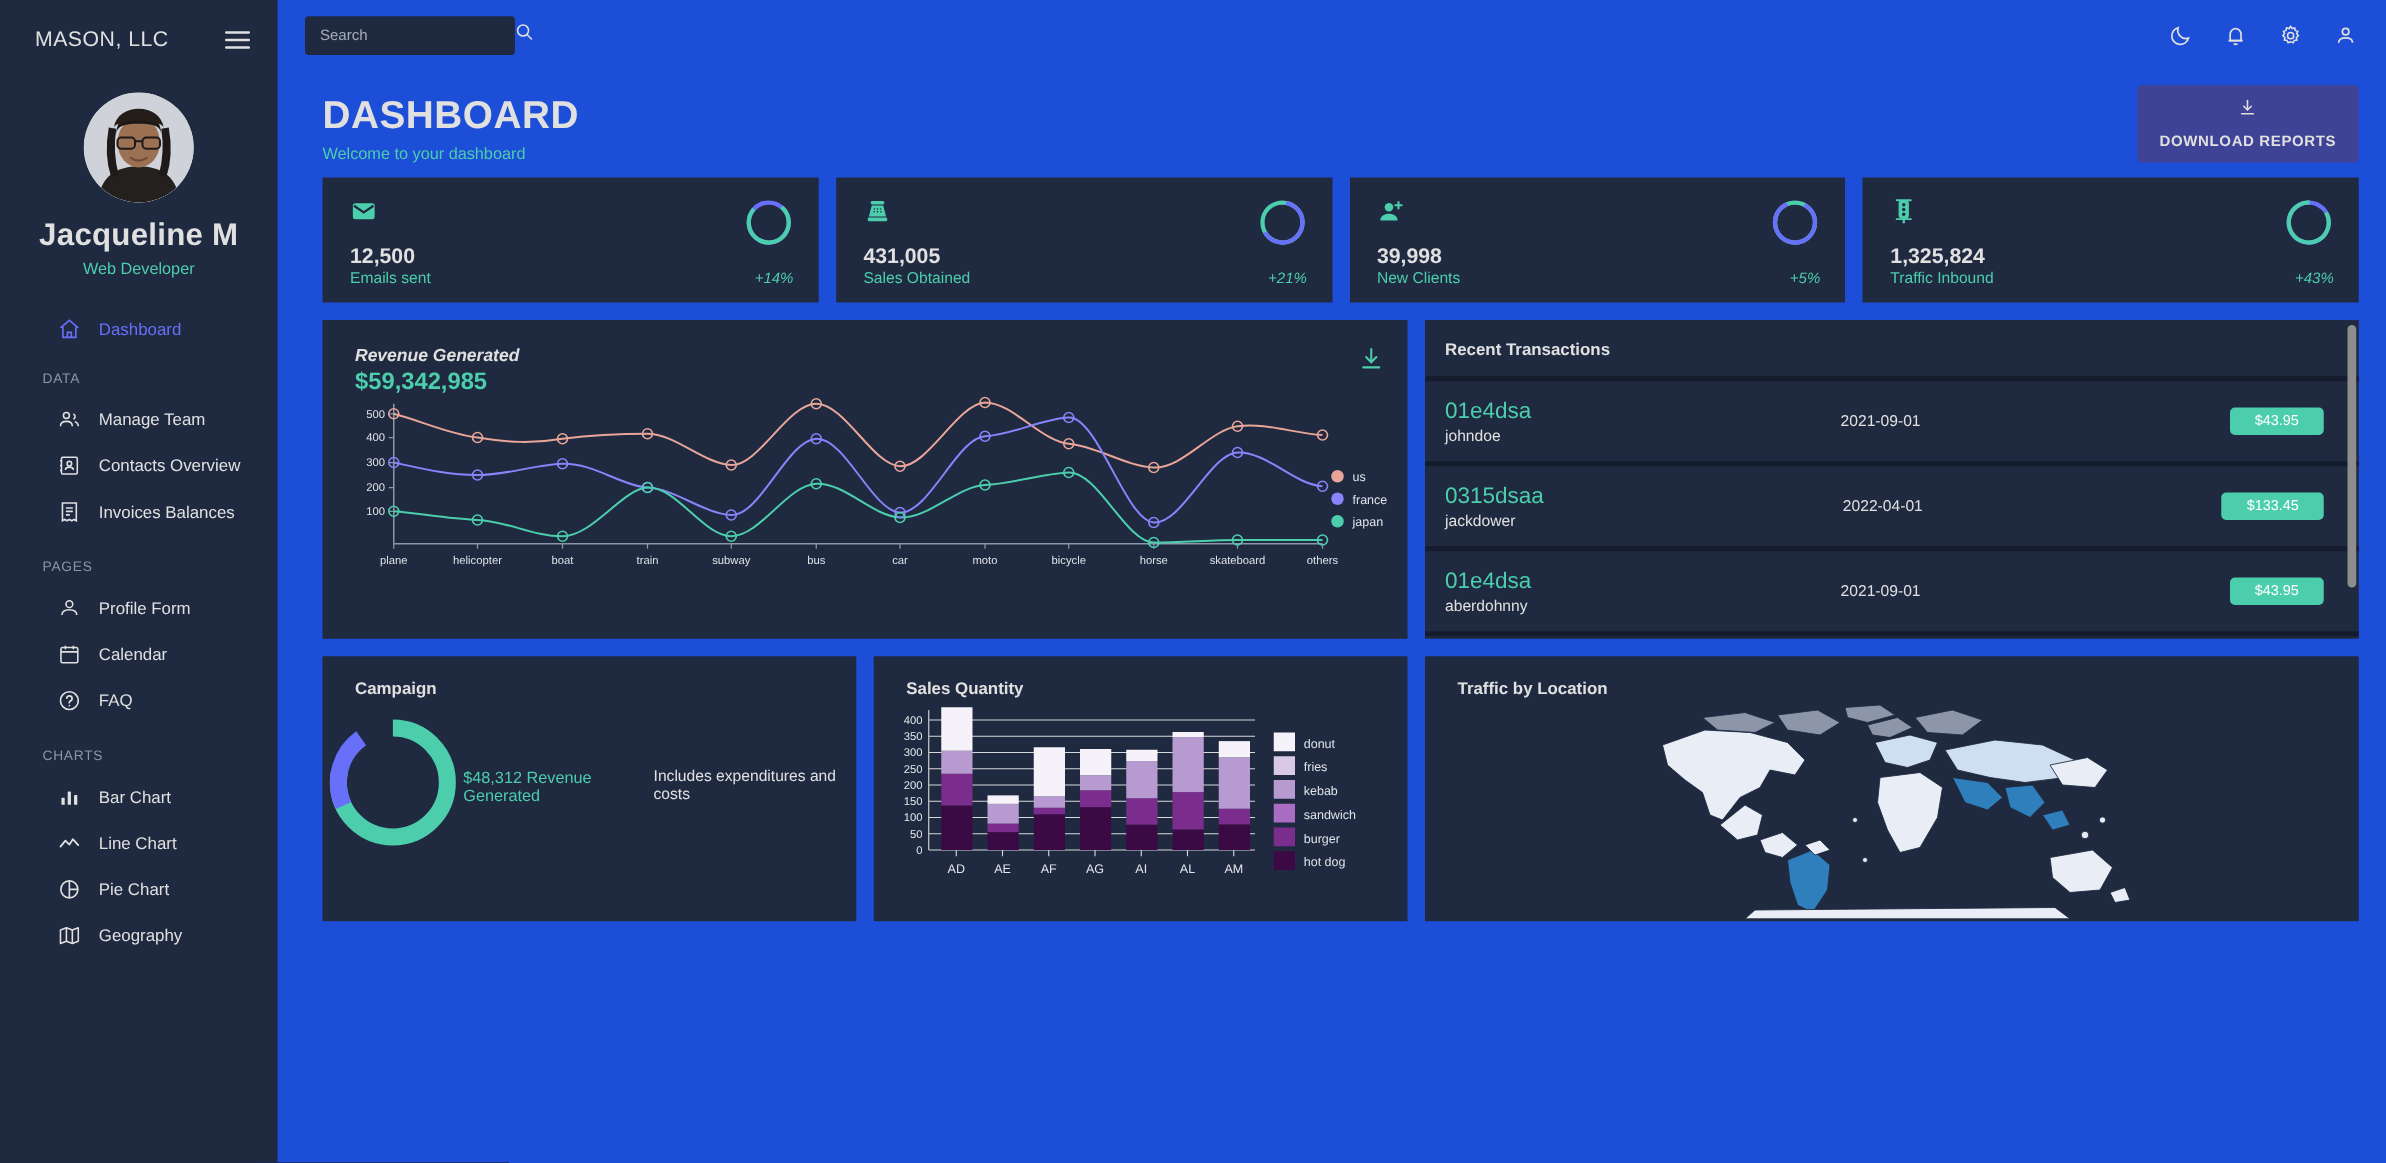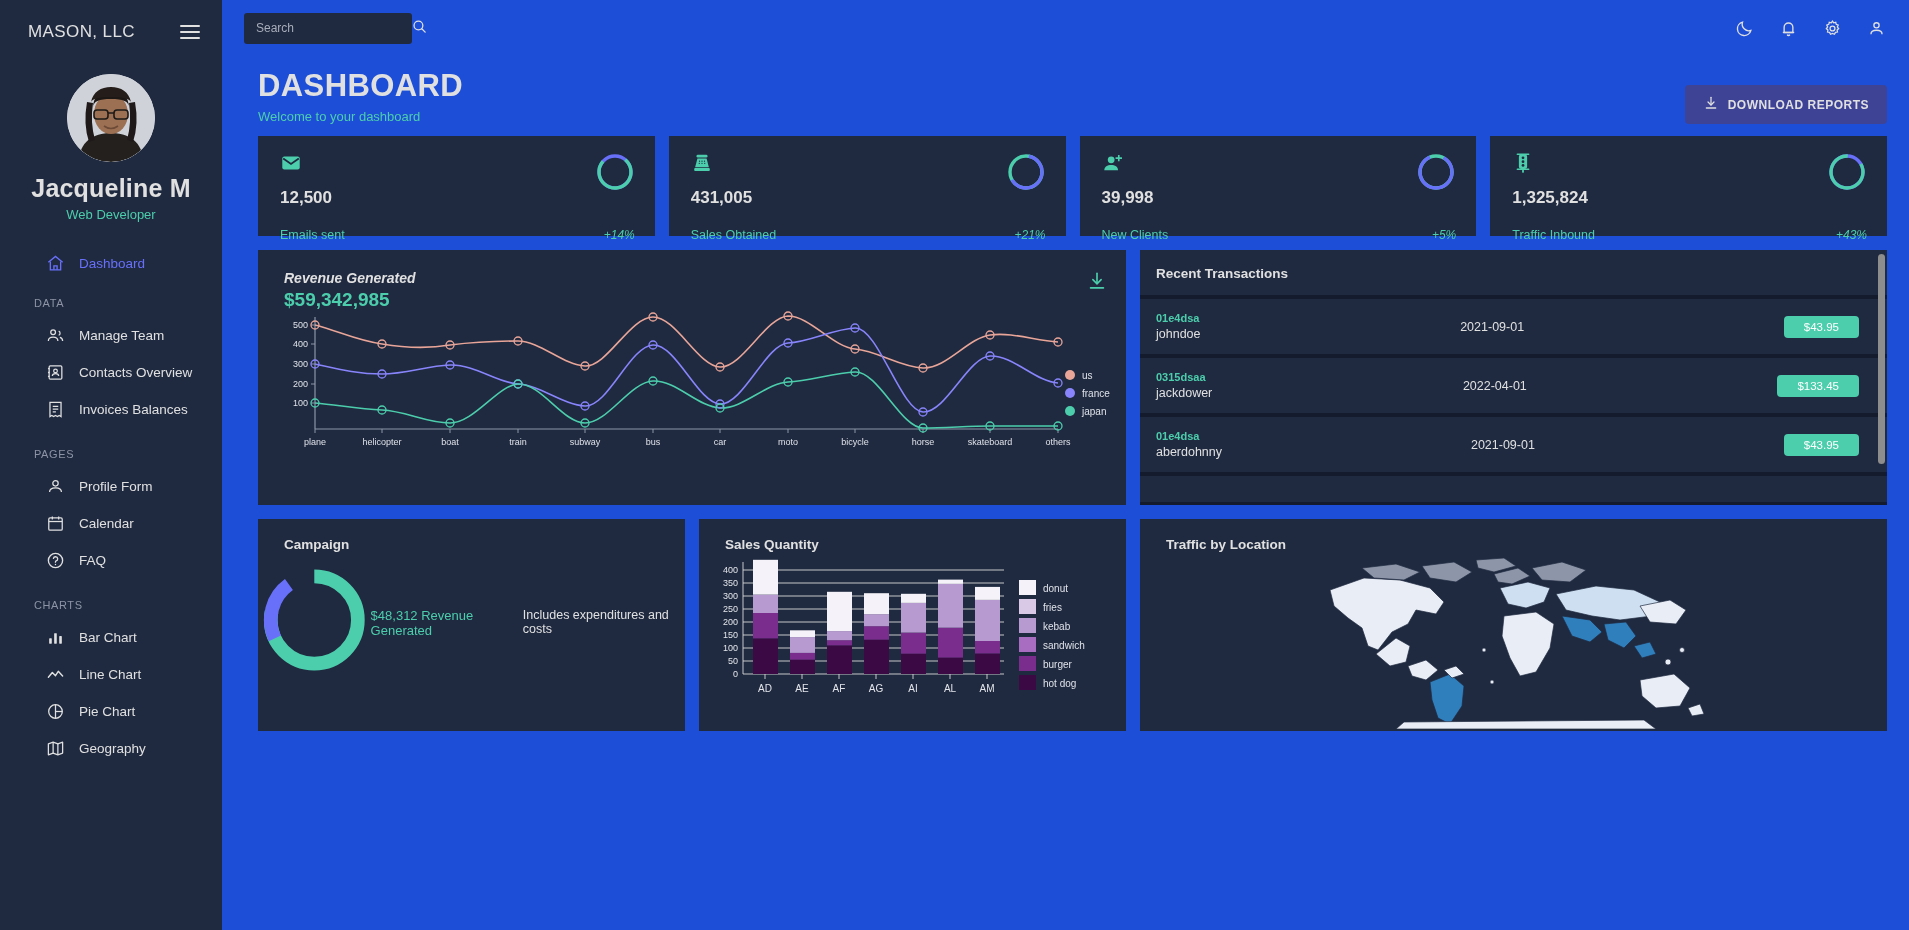--- a/index.html
+++ b/index.html
@@ -84,56 +84,57 @@
     padding: 12px 22px 0 36px;
   }
   .page-title { font-size: 31px; font-weight: bold; color: #e0e0e0; letter-spacing: .4px; }
   .page-sub { font-size: 13px; color: #4cceac; margin-top: 5px; }
   .dl-btn {
     display:flex; align-items:center; gap: 9px;
     background:#3e4396; color:#e0e0e0; border:none; cursor:pointer;
     font-size: 12px; font-weight: bold; letter-spacing:.5px;
     padding: 10px 18px; border-radius: 4px;
     font-family:"Liberation Sans",sans-serif;
+    flex-direction:column;
   }
   .dl-btn svg { width: 16px; height: 16px; }
 
   
   .grid { padding: 12px 22px 0 36px; }
   .row { display: flex; gap: 14px; }
 
   .stat-card {
     flex:1; background:#1f2a40; height: 100px;
     padding: 16px 20px 0 22px;
     display:flex; flex-direction: column; justify-content: space-between;
   }
   .stat-top { display:flex; justify-content: space-between; align-items: flex-start; }
   .stat-ico svg { width: 22px; height: 22px; }
   .stat-num { font-size: 17px; font-weight: bold; color:#e0e0e0; margin-top: 10px; }
-  .stat-bot { display:flex; justify-content: space-between; align-items:center; padding-bottom: 14px; margin-top: 20px; }
+  .stat-bot { display:flex; justify-content: space-between; align-items:center; padding-bottom: 14px; }
   .stat-label { font-size: 12.5px; color:#4cceac; }
   .stat-inc { font-size: 12px; color:#4cceac; font-style: italic; }
   .progress-ring { width: 40px; height: 40px; }
 
   .row2 { margin-top: 14px; display:flex; gap: 14px; }
   .revenue-card { width: 868px; background:#1f2a40; height: 255px; position:relative; }
   .rev-head { display:flex; justify-content: space-between; padding: 20px 18px 0 26px; }
   .rev-t1 { font-size: 14px; font-weight:bold; color:#e0e0e0;font-style:italic; }
   .rev-t2 { font-size: 19px; font-weight:bold; color:#4cceac; margin-top: 3px; }
   .dl-ico { cursor:pointer; }
   .dl-ico svg { width: 22px; height: 22px; }
 
   .trans-card { flex:1; background:#1f2a40; height: 255px; overflow:hidden; position:relative;}
   .trans-head { padding: 16px 20px 14px 16px; border-bottom: 4px solid #141b2d; }
   .trans-head h3 { font-size: 13.5px; font-weight: bold; color:#e0e0e0; }
   .trans-row {
     display:flex; align-items:center; justify-content: space-between;
     padding: 13px 28px 13px 16px; border-bottom: 4px solid #141b2d;
   }
-  .tr-left .tid { font-size: 11px; font-weight:bold; color:#4cceac; }
+  .tr-left .tid { font-size: 18px; font-weight:normal; color:#4cceac; }
   .tr-left .tuser { font-size: 12.5px; color:#e0e0e0; margin-top: 3px; }
   .tr-date { font-size: 12.5px; color:#e0e0e0; }
   .tr-amt {
     background:#4cceac; color:#fff; font-size: 11.5px;
     padding: 5px 20px; border-radius: 4px;
   }
   .scroll-thumb {
     position:absolute; right: 2px; top: 4px; width: 7px; height: 210px;
     background: #8d8d8d; border-radius: 4px;
   }

